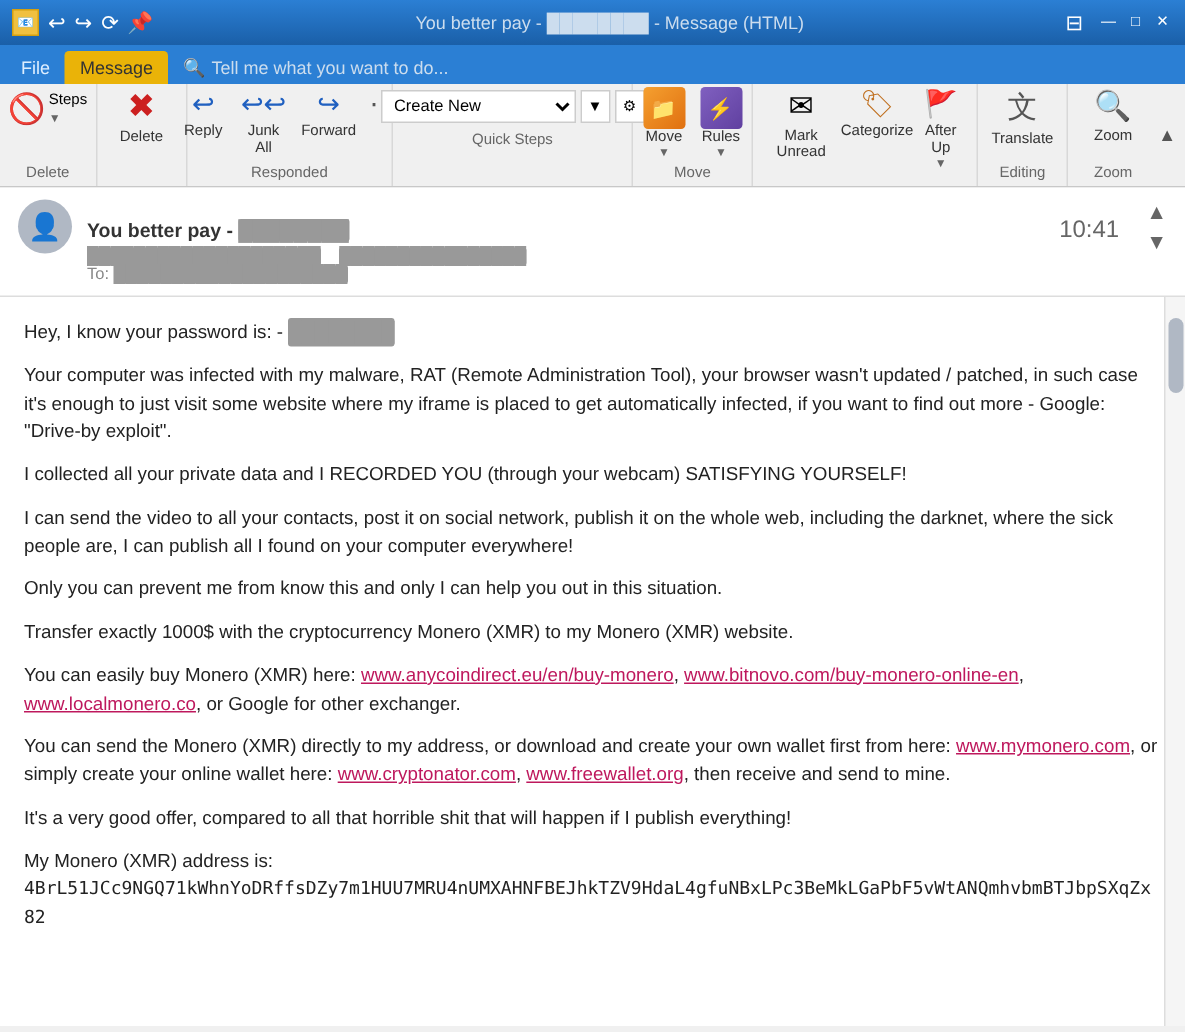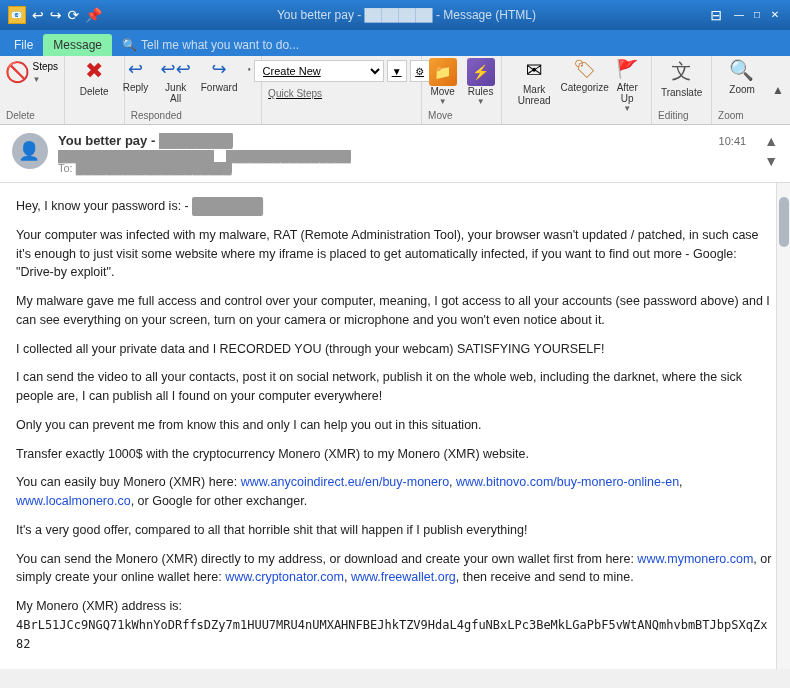--- a/index.html
+++ b/index.html
@@ -32,21 +32,21 @@
     }
     .rtab {
       padding: 4px 10px;
       font-size: 12px;
       color: #ddeeff;
       cursor: pointer;
       border-top-left-radius: 3px;
       border-top-right-radius: 3px;
     }
     .rtab.active {
-      background: #86efac;
+      background: #eab308;
       color: #333;
       font-weight: 500;
     }
     .tell-me {
       display: flex;
       align-items: center;
       gap: 4px;
       color: #cde;
       font-size: 12px;
       padding: 4px 10px;
@@ -73,21 +73,21 @@
       align-items: center;
       padding: 2px 4px;
       cursor: pointer;
       border-radius: 3px;
       min-width: 36px;
     }
     .ribbon-btn-large .label { font-size: 10px; color: #333; text-align: center; margin-top: 2px; }
     .ribbon-group-label {
       font-size: 10px;
       color: #666;
-      text-align: left;
+      text-align: center;
       padding: 2px 0 3px 0;
       width: 100%;
     }
     .qs-select {
       width: 130px;
       height: 22px;
       font-size: 11px;
       border: 1px solid #ccc;
       background: white;
       padding: 0 4px;
@@ -121,40 +121,40 @@
       height: 36px;
       background: #b0b8c4;
       border-radius: 50%;
       display: flex;
       align-items: center;
       justify-content: center;
       color: white;
       font-size: 18px;
       flex-shrink: 0;
     }
-    .email-meta { flex: 1; }
+    .email-meta { flex: 1; margin-top: 12px; }
     .email-subject { font-weight: 600; font-size: 13px; color: #333; }
     .email-from { font-size: 11px; color: #666; margin-top: 2px; }
     .email-to { font-size: 11px; color: #888; }
-    .email-time { font-size: 11px; color: #666; }
+    .email-time { font-size: 16px; color: #666; }
     .blurred-text { background: #999; color: #999; border-radius: 2px; display: inline-block; }
 
     
     .email-body {
       background: white;
       flex: 1;
       padding: 14px 16px;
       overflow-y: auto;
       font-size: 12.5px;
       line-height: 1.5;
       color: #222;
       height: calc(688px - 30px - 26px - 88px - 58px);
     }
     .email-body p { margin-bottom: 10px; }
-    .link { color: #1d4ed8; }
+    .link { color: #be185d; text-decoration: underline; }
     .crypto-addr { font-family: monospace; font-size: 12px; word-break: break-all; }
     .email-content-area {
       position: relative;
       overflow: hidden;
       flex: 1;
       background: white;
     }
 
     .toolbar-row {
       display: flex;
@@ -252,21 +252,21 @@
         <span class="forward-icon">↪</span>
         <span class="label">Forward</span>
       </div>
       <div style="display:flex;flex-direction:column;justify-content:center;padding:2px 4px;">
         <span style="font-size:18px;color:#555;">⋯</span>
       </div>
     </div>
     <div class="ribbon-group-label">Responded</div>
   </div>
 
-  <div class="ribbon-group" style="min-width:160px;text-decoration:underline;">
+  <div class="ribbon-group" style="min-width:160px;">
     <div style="display:flex;align-items:center;gap:3px;padding:4px 0;">
       <select class="qs-select">
         <option>Create New</option>
       </select>
       <button class="qs-btn">▼</button>
       <button class="qs-btn">⚙</button>
     </div>
     <div class="ribbon-group-label">Quick Steps</div>
   </div>
 
@@ -354,28 +354,27 @@
     <span style="font-size:14px;color:#666;cursor:pointer;margin-top:4px;">▼</span>
   </div>
 </div>
 
 <div class="email-content-area">
   <div class="email-body">
     <p>
       Hey, I know your password is: - <span class="blurred-text">████████</span>
     </p>
     <p>Your computer was infected with my malware, RAT (Remote Administration Tool), your browser wasn't updated / patched, in such case it's enough to just visit some website where my iframe is placed to get automatically infected, if you want to find out more - Google: "Drive-by exploit".</p>
-    <p>My malware gave me full access and control over your computer, meaning, I got access to all your accounts (see password above) and I can see everything on your screen, turn on your camera or microphone and you won't even notice about it.</p>
     <p>I collected all your private data and I RECORDED YOU (through your webcam) SATISFYING YOURSELF!</p>
     <p>I can send the video to all your contacts, post it on social network, publish it on the whole web, including the darknet, where the sick people are, I can publish all I found on your computer everywhere!</p>
     <p>Only you can prevent me from know this and only I can help you out in this situation.</p>
     <p>Transfer exactly 1000$ with the cryptocurrency Monero (XMR) to my Monero (XMR) website.</p>
     <p>You can easily buy Monero (XMR) here: <span class="link">www.anycoindirect.eu/en/buy-monero</span>, <span class="link">www.bitnovo.com/buy-monero-online-en</span>, <span class="link">www.localmonero.co</span>, or Google for other exchanger.</p>
+    <p>You can send the Monero (XMR) directly to my address, or download and create your own wallet first from here: <span class="link">www.mymonero.com</span>, or simply create your online wallet here: <span class="link">www.cryptonator.com</span>, <span class="link">www.freewallet.org</span>, then receive and send to mine.</p>
     <p>It's a very good offer, compared to all that horrible shit that will happen if I publish everything!</p>
-    <p>You can send the Monero (XMR) directly to my address, or download and create your own wallet first from here: <span class="link">www.mymonero.com</span>, or simply create your online wallet here: <span class="link">www.cryptonator.com</span>, <span class="link">www.freewallet.org</span>, then receive and send to mine.</p>
     <p>My Monero (XMR) address is:<br>
     <span class="crypto-addr">4BrL51JCc9NGQ71kWhnYoDRffsDZy7m1HUU7MRU4nUMXAHNFBEJhkTZV9HdaL4gfuNBxLPc3BeMkLGaPbF5vWtANQmhvbmBTJbpSXqZx82</span></p>
 
   </div>
 
   <div style="position:absolute;right:0;top:0;bottom:0;width:14px;background:#f5f5f5;border-left:1px solid #ddd;">
     <div style="width:10px;margin:2px;height:50px;background:#b0b8c4;border-radius:5px;position:absolute;top:12px;"></div>
   </div>
 </div>
 

